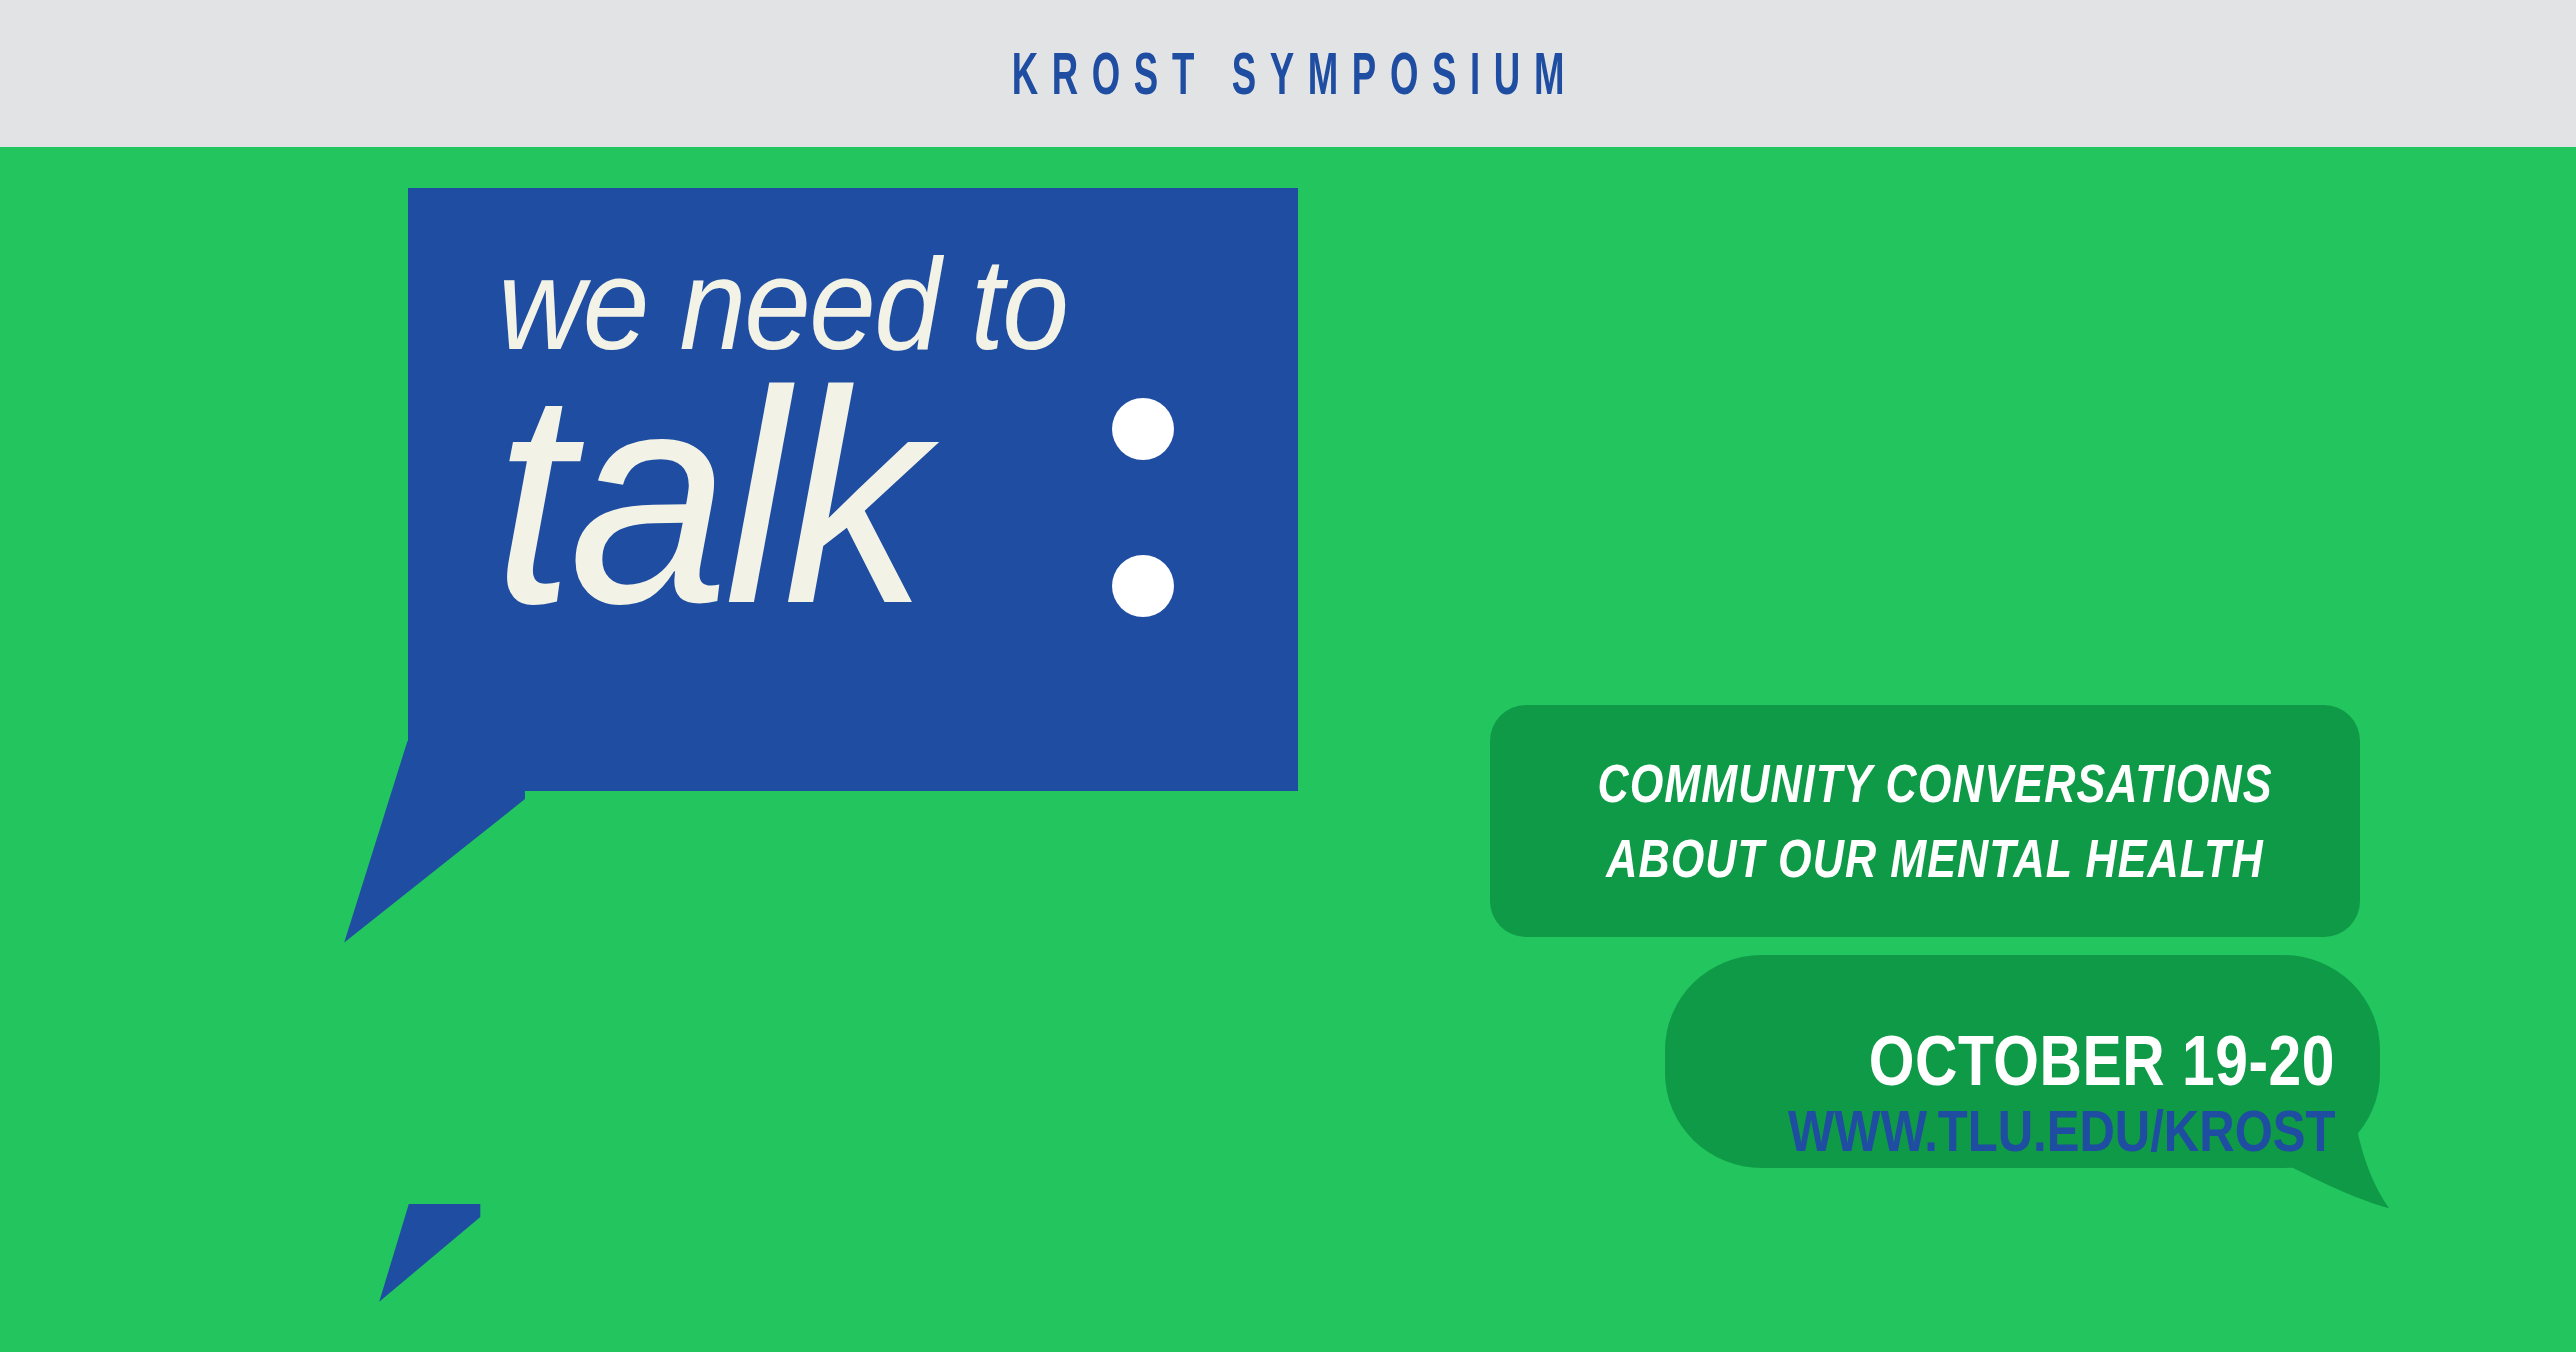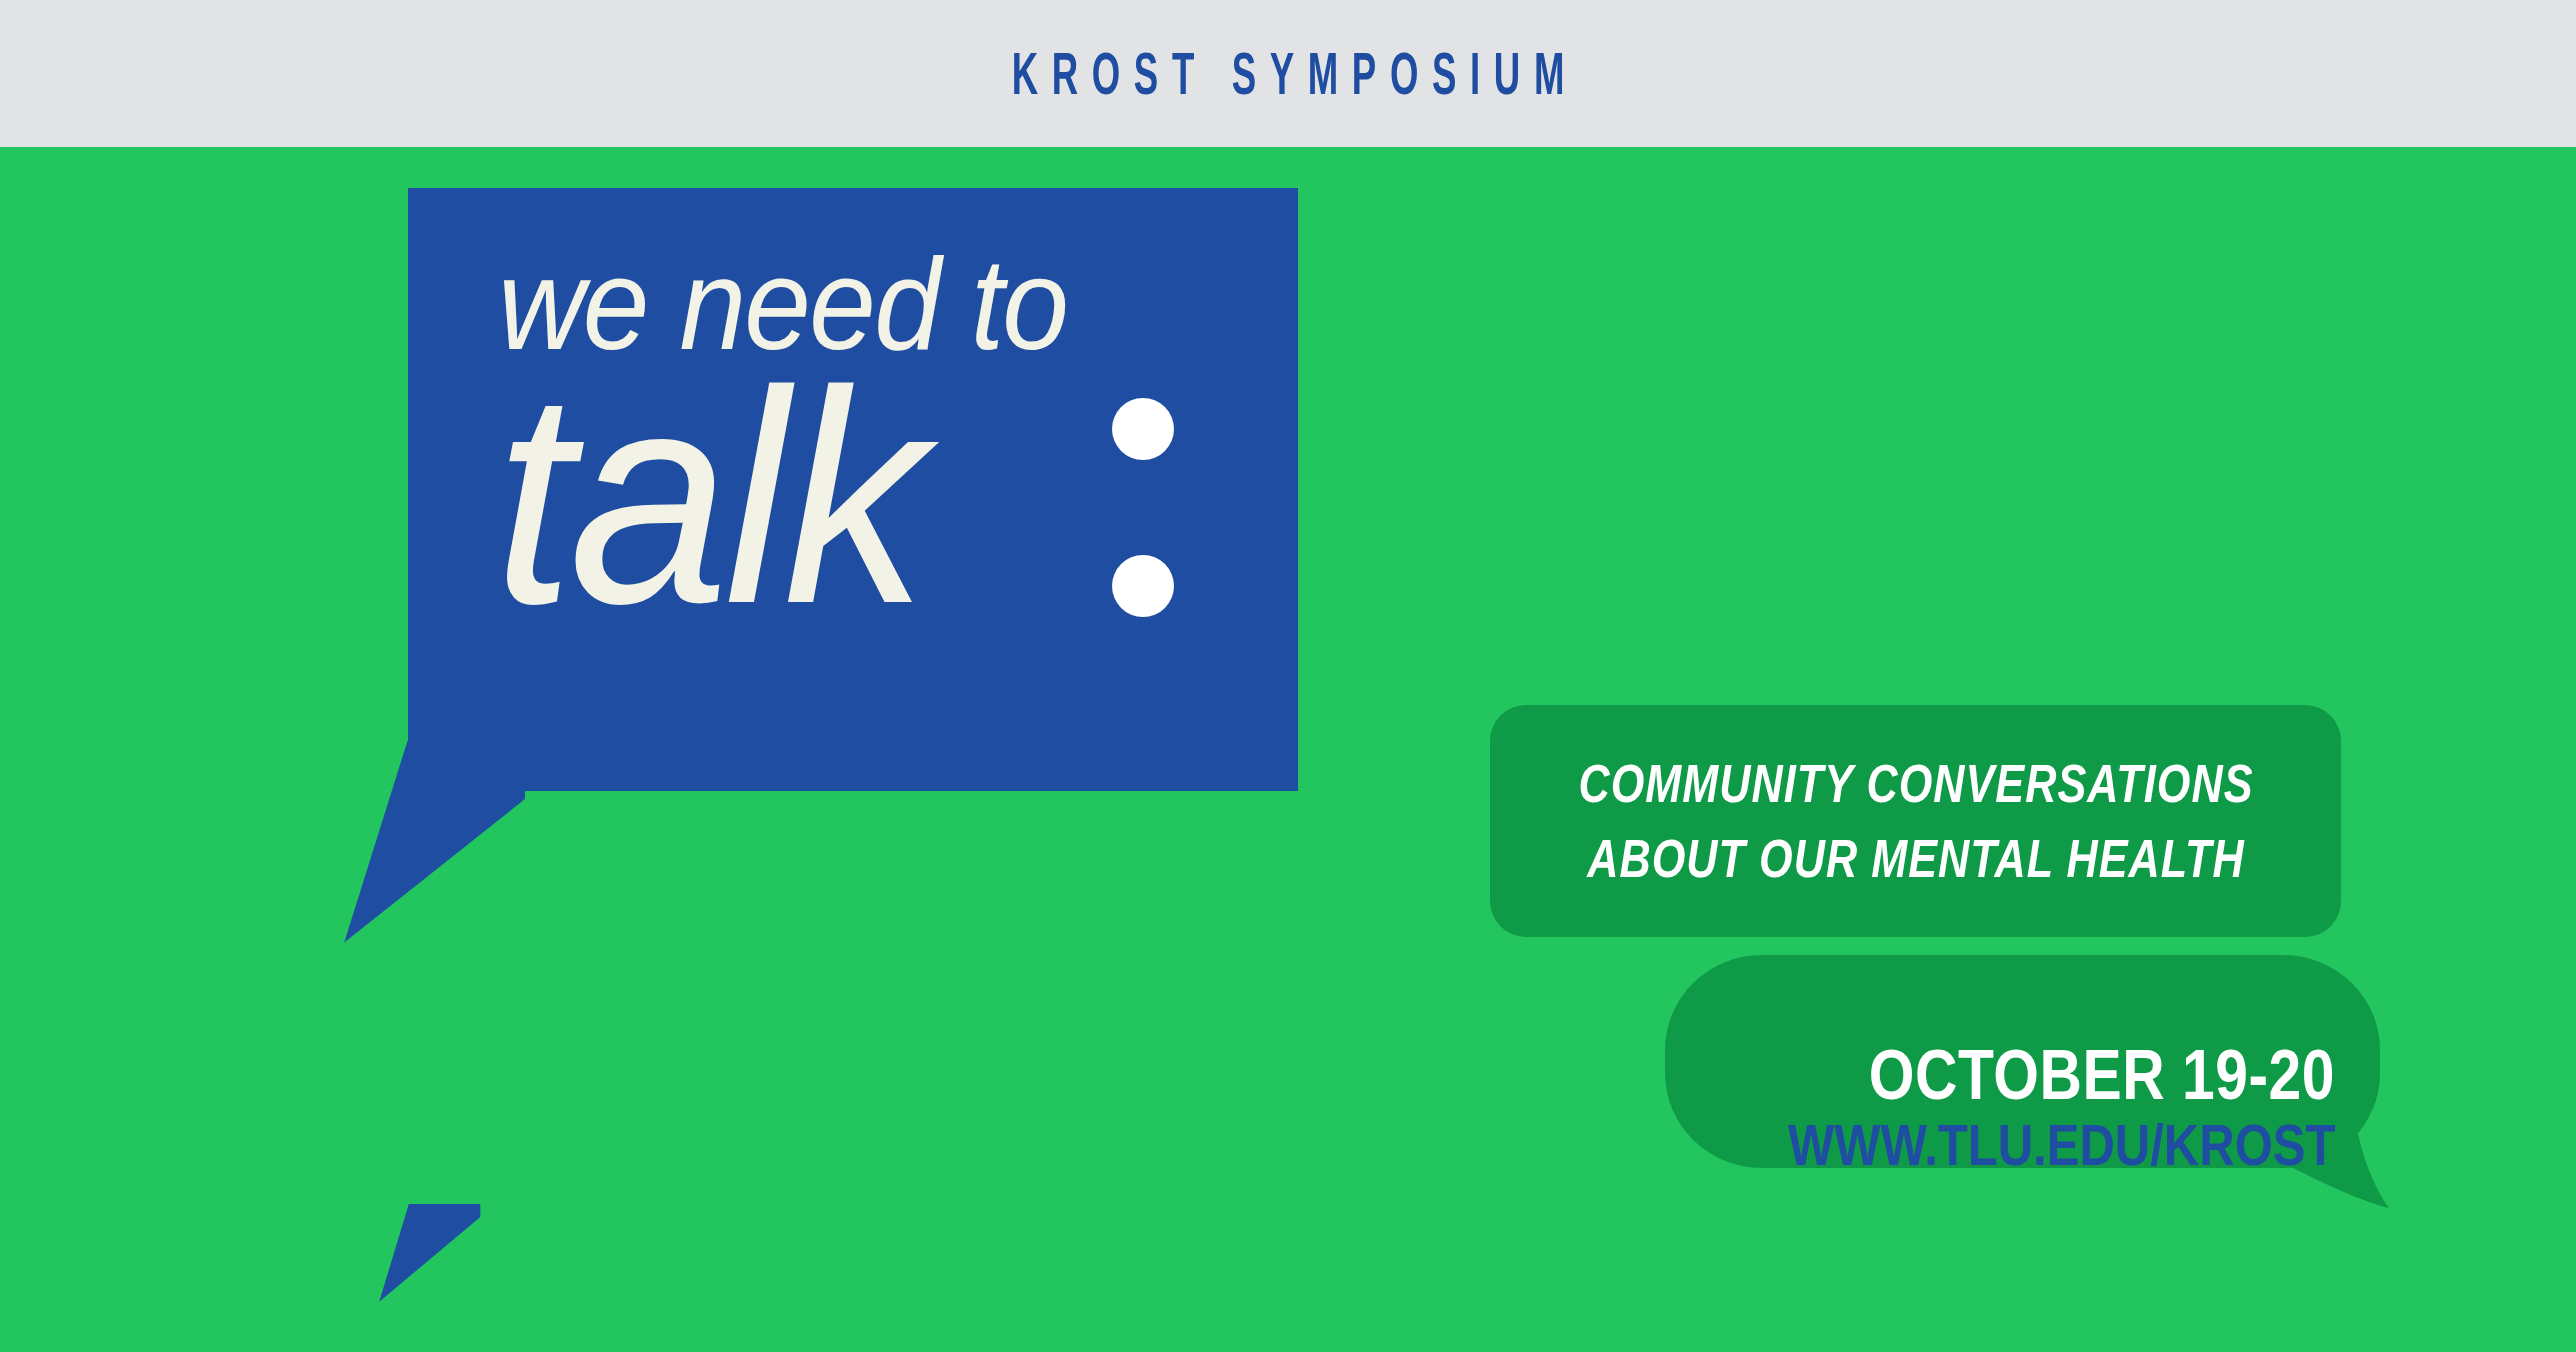--- a/index.html
+++ b/index.html
@@ -146,20 +146,21 @@
     left: 1490px;
     top: 705px;
     width: 851px;
     height: 232px;
     background: #0e9a46;
     border-radius: 36px;
     display: flex;
     flex-direction: column;
     align-items: center;
     justify-content: center;
+    padding-left: 19px;
   }
   .green-line {
     color: #ffffff;
     font-family: "Liberation Sans Narrow", "Liberation Sans", sans-serif;
     font-weight: bold;
     font-style: italic;
     font-size: 54px;
     line-height: 75px;
     letter-spacing: 1.3px;
     white-space: nowrap;
@@ -181,21 +182,20 @@
     left: 0;
     top: 0;
     width: 715px;
     height: 275px;
     display: flex;
     flex-direction: column;
     align-items: flex-end;
     justify-content: center;
     padding-right: 45px;
     box-sizing: border-box;
-    margin-top: 14px;
   }
   .date-line {
     color: #ffffff;
     font-family: "Liberation Sans Narrow", "Liberation Sans", sans-serif;
     font-weight: bold;
     font-size: 70px;
     line-height: 76px;
     letter-spacing: 0.6px;
     white-space: nowrap;
     transform: scaleX(0.84);

